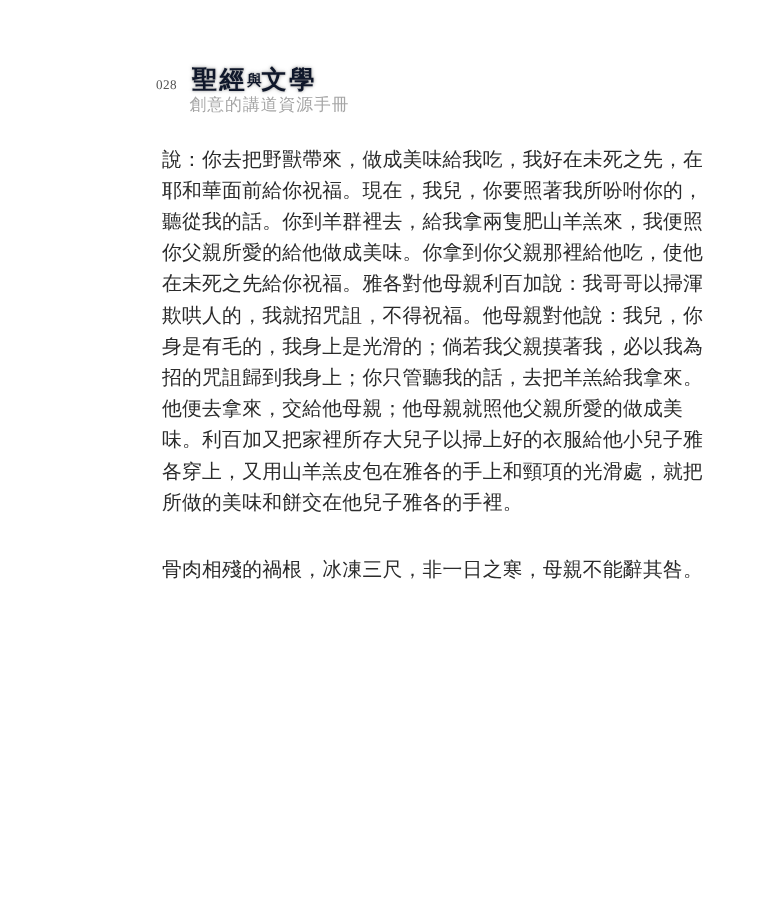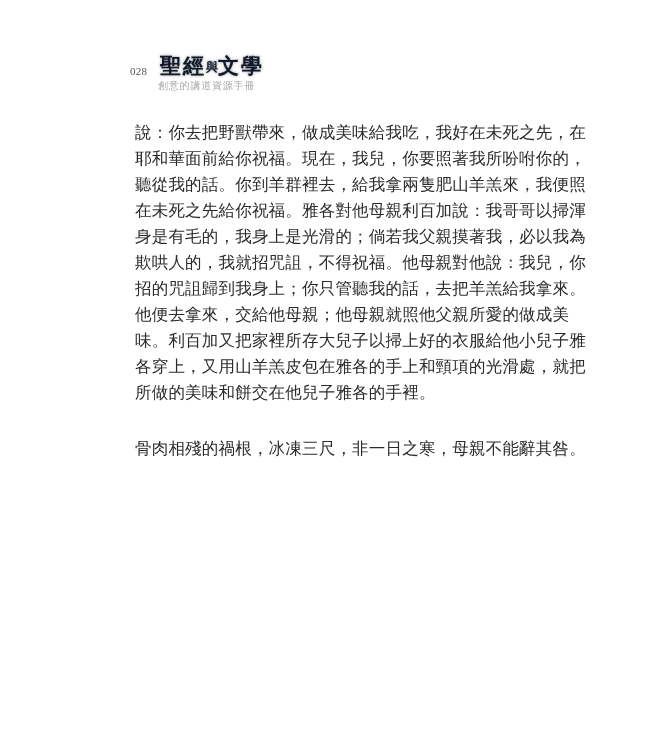--- a/index.html
+++ b/index.html
@@ -45,21 +45,21 @@
     .book-title .small {
       font-size: 12px;
       letter-spacing: 0;
       vertical-align: 2px;
     }
     .book-subtitle {
       position: absolute;
       left: 28px;
       top: 27px;
       font-family: "DejaVu Sans", "Liberation Sans", sans-serif;
-      font-size: 10px;
+      font-size: 14px;
       color: #a6a6a6;
       letter-spacing: 0.8px;
       white-space: nowrap;
     }
     .body-text {
       position: absolute;
       left: 133px;
       top: 118px;
       width: 386px;
     }
@@ -91,23 +91,24 @@
     <span>聖經</span><span class="small">與</span><span>文學</span>
   </div>
   <div class="book-subtitle">創意的講道資源手冊</div>
 </div>
 
 <div class="body-text">
   <p class="paragraph">
     <span class="line">說：你去把野獸帶來，做成美味給我吃，我好在未死之先，在</span>
     <span class="line">耶和華面前給你祝福。現在，我兒，你要照著我所吩咐你的，</span>
     <span class="line">聽從我的話。你到羊群裡去，給我拿兩隻肥山羊羔來，我便照</span>
+    <span class="line">你父親所愛的給他做成美味。你拿到你父親那裡給他吃，使他</span>
     <span class="line">在未死之先給你祝福。雅各對他母親利百加說：我哥哥以掃渾</span>
+    <span class="line">欺哄人的，我就招咒詛，不得祝福。他母親對他說：我兒，你</span>
     <span class="line">身是有毛的，我身上是光滑的；倘若我父親摸著我，必以我為</span>
-    <span class="line">欺哄人的，我就招咒詛，不得祝福。他母親對他說：我兒，你</span>
     <span class="line">招的咒詛歸到我身上；你只管聽我的話，去把羊羔給我拿來。</span>
     <span class="line">他便去拿來，交給他母親；他母親就照他父親所愛的做成美</span>
     <span class="line">味。利百加又把家裡所存大兒子以掃上好的衣服給他小兒子雅</span>
     <span class="line">各穿上，又用山羊羔皮包在雅各的手上和頸項的光滑處，就把</span>
     <span class="line">所做的美味和餅交在他兒子雅各的手裡。</span>
   </p>
   <div class="paragraph-gap"></div>
   <p class="paragraph">
     <span class="line">骨肉相殘的禍根，冰凍三尺，非一日之寒，母親不能辭其咎。</span>
   </p>

